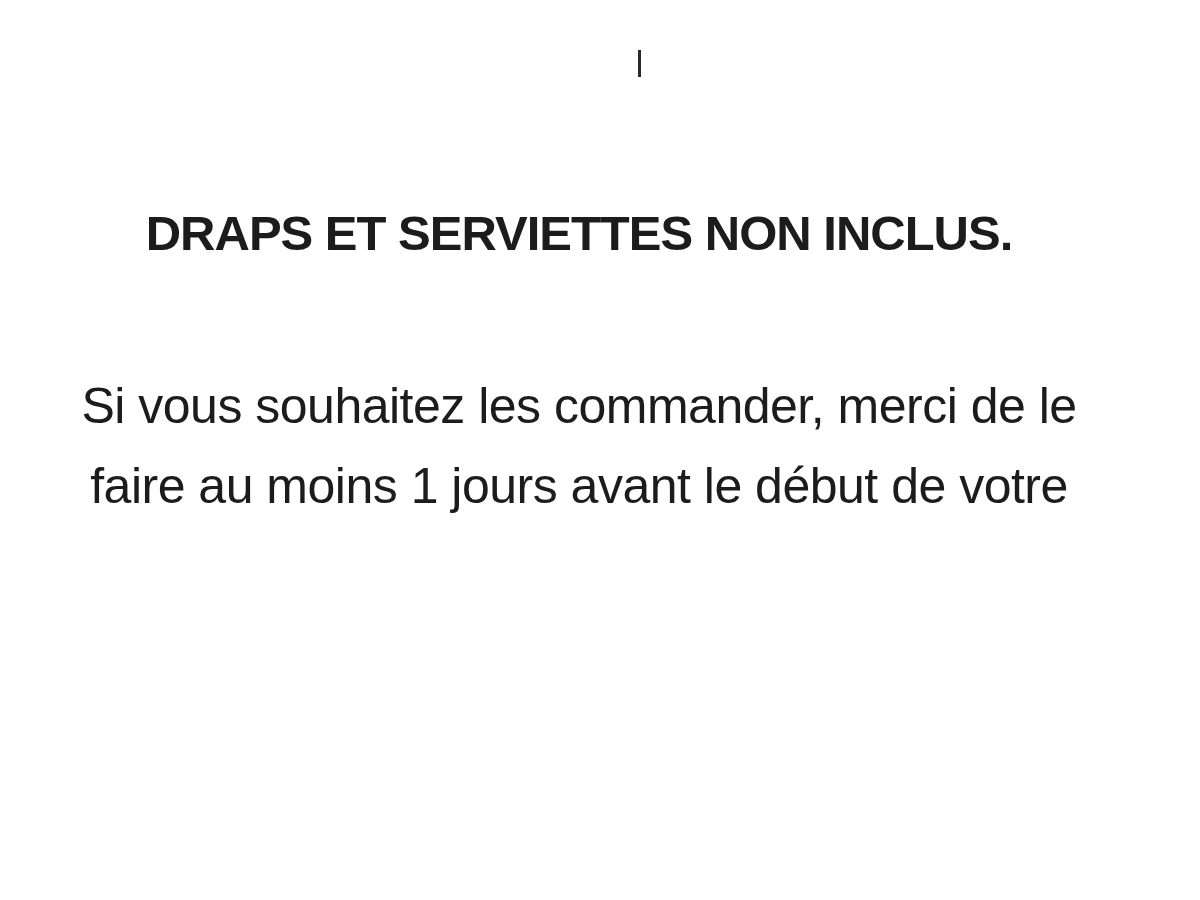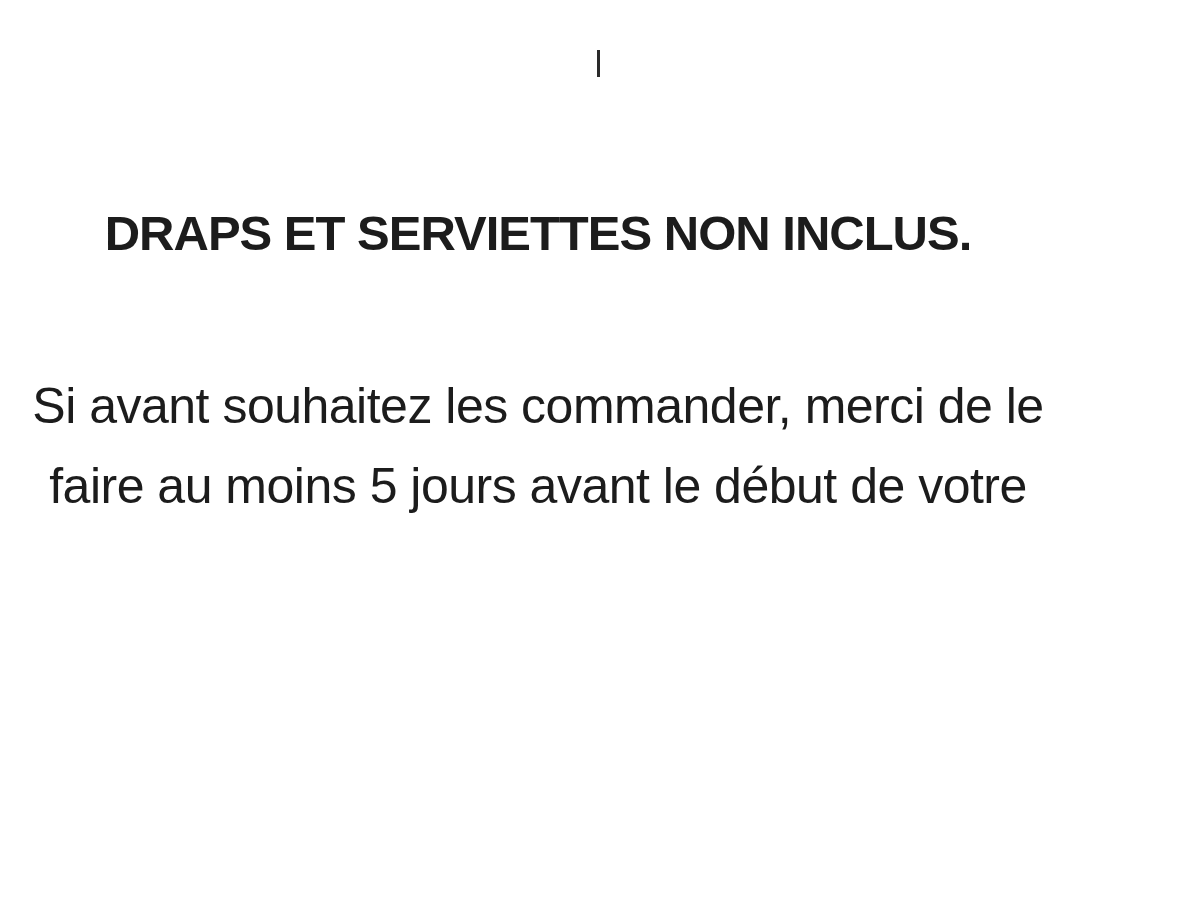--- a/index.html
+++ b/index.html
@@ -8,20 +8,21 @@
     background: #ffffff;
   }
   .page {
     position: relative;
     width: 1076px;
     height: 900px;
     background: #ffffff;
     overflow: hidden;
     font-family: "Liberation Sans", sans-serif;
     color: #1c1c1c;
+    margin-left: 41px;
   }
   .text-cursor {
     position: absolute;
     left: 597px;
     top: 50px;
     width: 3px;
     height: 27px;
     background: #2a2a2a;
   }
   .notice-heading {
@@ -56,17 +57,17 @@
 </head>
 <body>
 
 <div class="page">
 
   <div class="text-cursor"></div>
 
   <div class="notice-heading">DRAPS ET SERVIETTES NON INCLUS.</div>
 
   <div class="notice-body">
-    <div class="body-line">Si avant souhaitez les commander, merci de le</div>
-    <div class="body-line">faire au moins 5 jours avant le début de votre</div>
+    <div class="body-line">Si vous souhaitez les commander, merci de le</div>
+    <div class="body-line">faire au moins 1 jours avant le début de votre</div>
   </div>
 
 </div>
 
 </body></html>

